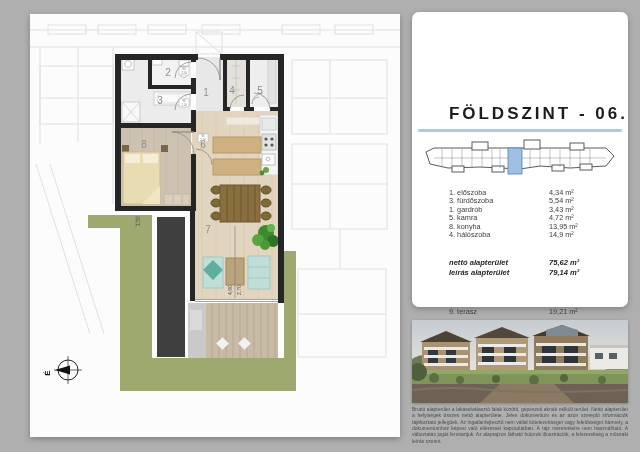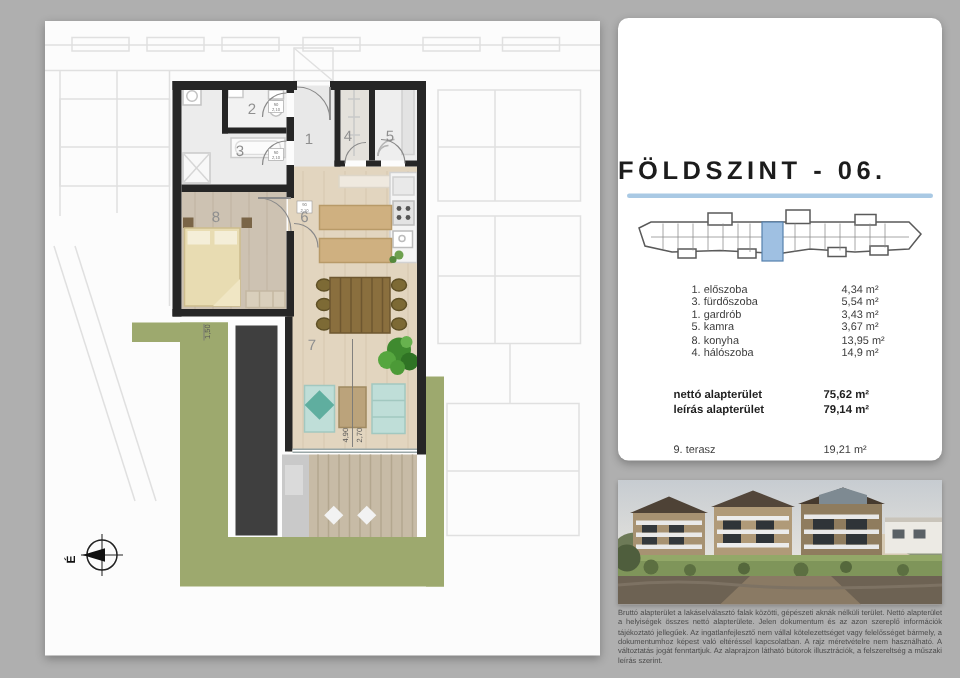--- a/index.html
+++ b/index.html
@@ -5,30 +5,30 @@
   html,body{margin:0;padding:0;background:#8f8f8f;}
   .stage{position:relative;width:640px;height:452px;background:#afafaf;overflow:hidden;
          font-family:"Liberation Sans", sans-serif;}
   
   .sheet{position:absolute;left:30px;top:14px;width:370px;height:423px;background:#fcfcfc;
          box-shadow:0 2px 6px rgba(0,0,0,.28);}
   .sheet svg{display:block;}
   
   .panel{position:absolute;left:412px;top:12px;width:216px;height:295px;background:#ffffff;
          border-radius:7px;box-shadow:0 2px 6px rgba(0,0,0,.28);}
-  .panel-title{margin-top:92px;text-align:left;font-size:17px;font-weight:bold;
+  .panel-title{margin-top:92px;text-align:right;font-size:17px;font-weight:bold;
                letter-spacing:3px;color:#1c1c1c;white-space:nowrap;}
   .accent-line{margin:5px auto 0 auto;width:204px;height:3px;border-radius:2px;}
   .keyplan{margin:4px auto 0 auto;display:block;}
-  .roomlist{margin-top:5px;padding-left:12px;}
+  .roomlist{margin-top:5px;}
   .row{position:relative;padding-left:37px;font-size:7.3px;line-height:8.4px;color:#3d3d3d;}
   .row .val{position:absolute;left:137px;top:0;}
-  .totals{margin-top:19px;}
+  .totals{margin-top:19px;font-style:italic;}
   .totals .row{font-weight:bold;font-size:7.6px;line-height:9.6px;color:#1f1f1f;}
-  .terrace{margin-top:18px;}
+  .terrace{margin-top:30px;}
   
   .photo{position:absolute;left:412px;top:320px;width:216px;height:83px;
          box-shadow:0 1px 3px rgba(0,0,0,.25);}
   .photo svg{display:block;}
   .disclaimer{position:absolute;left:412px;top:406px;width:216px;font-size:5px;
               line-height:1.27;color:#4c4c4c;text-align:justify;}
 </style>
 </head>
 <body>
 
@@ -305,21 +305,21 @@
           <line x1="170" y1="13" x2="170" y2="29"></line>
         <line x1="14" y1="22" x2="186" y2="22"></line>
       </g>
       <rect x="88" y="12" width="14" height="26" fill="#9fc0e2" stroke="#5580ad" stroke-width=".8"></rect>
     </svg>
 
     <div class="roomlist">
       <div class="row"><span>1. előszoba</span><span class="val">4,34 m²</span></div>
       <div class="row"><span>3. fürdőszoba</span><span class="val">5,54 m²</span></div>
       <div class="row"><span>1. gardrób</span><span class="val">3,43 m²</span></div>
-      <div class="row"><span>5. kamra</span><span class="val">3,67 m²</span></div>
+      <div class="row"><span>5. kamra</span><span class="val">4,72 m²</span></div>
       <div class="row"><span>8. konyha</span><span class="val">13,95 m²</span></div>
       <div class="row"><span>4. hálószoba</span><span class="val">14,9 m²</span></div>
     </div>
 
     <div class="totals">
       <div class="row"><span>nettó alapterület</span><span class="val">75,62 m²</span></div>
       <div class="row"><span>leírás alapterület</span><span class="val">79,14 m²</span></div>
     </div>
 
     <div class="terrace">

